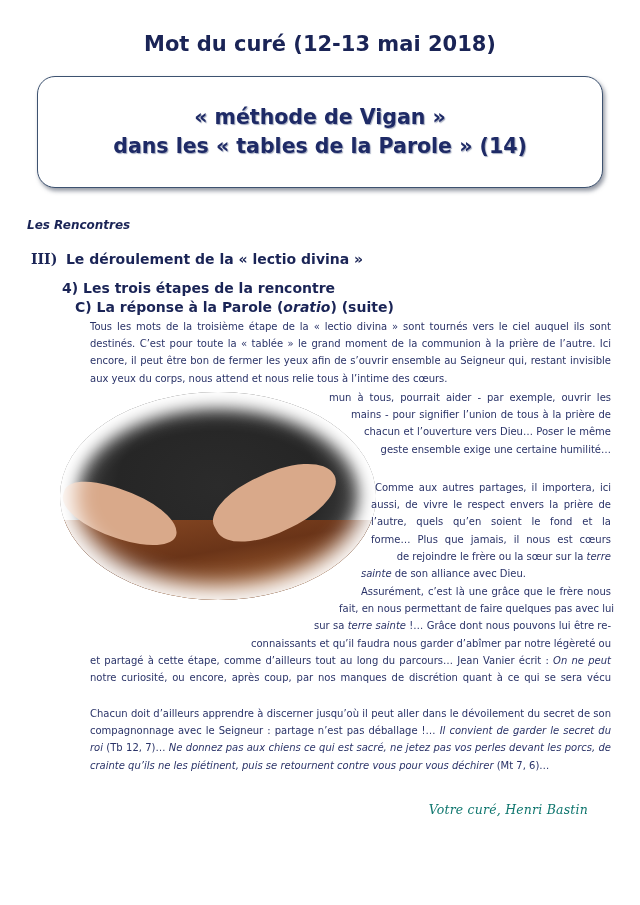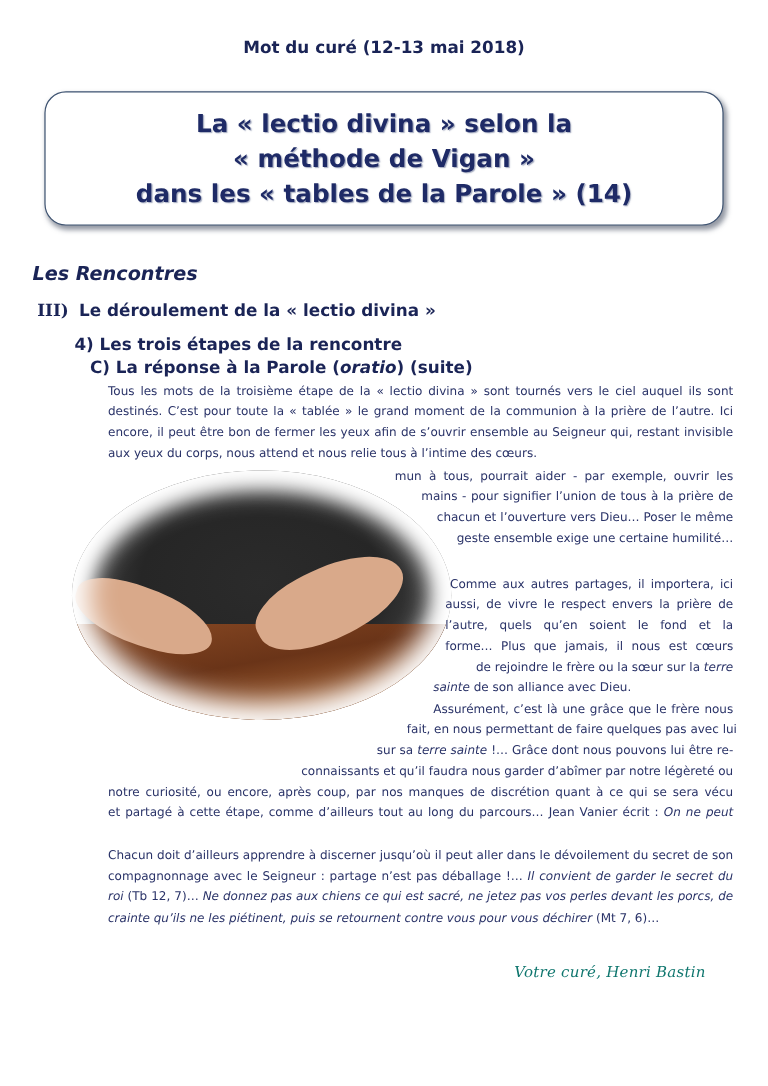--- a/index.html
+++ b/index.html
@@ -1,27 +1,27 @@
 <!DOCTYPE html>
 <html><head>
 <meta charset="utf-8">
 <style>
   html, body { margin: 0; padding: 0; background: #ffffff; }
   body { width: 640px; height: 905px; position: relative; overflow: hidden;
          font-family: "DejaVu Sans", "Liberation Sans", sans-serif; color: #1f2a55; }
   .page-header { position: absolute; top: 32px; left: 0; width: 640px; text-align: center;
-         font-weight: bold; font-size: 14px; color: #1a2456; }
+         font-weight: bold; font-size: 21px; color: #1a2456; }
   .title-box { position: absolute; left: 37px; top: 76px; width: 566px; height: 112px;
          border: 1.5px solid #3d5270; border-radius: 18px; background: #ffffff;
          box-shadow: 2px 3px 4px rgba(60,70,90,0.55); box-sizing: border-box;
          display: flex; flex-direction: column; align-items: center; justify-content: center; }
   .title-line { font-size: 20.5px; line-height: 29px; color: #1e2a66;
          text-shadow: 1px 1px 1px rgba(120,130,160,0.7); font-weight: normal; }
   .title-line.bold { font-weight: bold; }
-  .section-label { position: absolute; left: 27px; top: 218px; font-size: 16px; font-weight: bold;
+  .section-label { position: absolute; left: 27px; top: 218px; font-size: 12px; font-weight: bold;
          font-style: italic; color: #1a2456; }
   .heading { position: absolute; font-size: 14px; font-weight: bold; color: #1a2456; }
   .h3 { left: 31px; top: 251px; }
   .h3 .num { display: inline-block; width: 22px; font-family: "DejaVu Serif", serif; }
   .h4 { left: 62px; top: 280px; }
   .h5 { left: 75px; top: 299px; }
   .para { position: absolute; font-size: 10px; line-height: 17.2px; color: #2a3368; }
   .p1 { left: 90px; top: 318px; width: 521px; text-align: justify; }
   .photo { position: absolute; left: 60px; top: 392px; width: 316px; height: 208px;
          border-radius: 50%; overflow: hidden;
@@ -45,21 +45,20 @@
   .it { font-style: italic; }
   .signature { position: absolute; right: 52px; top: 802px; font-family: "DejaVu Serif", serif;
          font-style: italic; font-size: 12.5px; color: #0f766e; letter-spacing: 0.2px; }
 </style>
 </head>
 <body>
 
 <div class="page-header">Mot du curé (12-13 mai 2018)</div>
 
 <div class="title-box">
-  <div class="title-line bold">La « lectio divina » selon la</div>
   <div class="title-line bold">« méthode de Vigan »</div>
   <div class="title-line bold">dans les « tables de la Parole » (14)</div>
 </div>
 
 <div class="section-label">Les Rencontres</div>
 
 <div class="heading h3">
   <span class="num">III)</span>
   <span style="margin-left:8px">Le déroulement de la « lectio divina »</span>
 </div>
@@ -91,19 +90,19 @@
   <span class="line" style="width:240px;margin-left:auto">forme… Plus que jamais, il nous est cœurs</span>
   <span class="line right" style="width:246px;margin-left:auto"><span>de rejoindre le frère ou la sœur sur la </span><span class="it">terre</span></span>
   <span class="line left" style="width:250px;margin-left:auto"><span class="it">sainte</span><span> de son alliance avec Dieu.</span></span>
 </div>
 
 <div class="para flow p4">
   <span class="line" style="width:250px;margin-left:auto">Assurément, c’est là une grâce que le frère nous</span>
   <span class="line" style="width:272px;margin-left:auto">fait, en nous permettant de faire quelques pas avec lui</span>
   <span class="line" style="width:297px;margin-left:auto"><span>sur sa </span><span class="it">terre sainte</span><span> !… Grâce dont nous pouvons lui être re-</span></span>
   <span class="line" style="width:360px;margin-left:auto">connaissants et qu’il faudra nous garder d’abîmer par notre légèreté ou</span>
+  <span class="line" style="width:521px;margin-left:auto"><span>et partagé à cette étape, comme d’ailleurs tout au long du parcours… Jean Vanier écrit : </span><span class="it">On ne peut</span></span>
   <span class="line" style="width:521px;margin-left:auto">notre curiosité, ou encore, après coup, par nos manques de discrétion quant à ce qui se sera vécu</span>
-  <span class="line" style="width:521px;margin-left:auto"><span>et partagé à cette étape, comme d’ailleurs tout au long du parcours… Jean Vanier écrit : </span><span class="it">On ne peut</span></span>
 </div>
 
 <div class="para p5"><span>Chacun doit d’ailleurs apprendre à discerner jusqu’où il peut aller dans le dévoilement du secret de son compagnonnage avec le Seigneur : partage n’est pas déballage !… </span><span class="it">Il convient de garder le secret du roi</span><span> (Tb 12, 7)… </span><span class="it">Ne donnez pas aux chiens ce qui est sacré, ne jetez pas vos perles devant les porcs, de crainte qu’ils ne les piétinent, puis se retournent contre vous pour vous déchirer</span><span> (Mt 7, 6)…</span></div>
 
 <div class="signature">Votre curé, Henri Bastin</div>
 
 </body></html>

